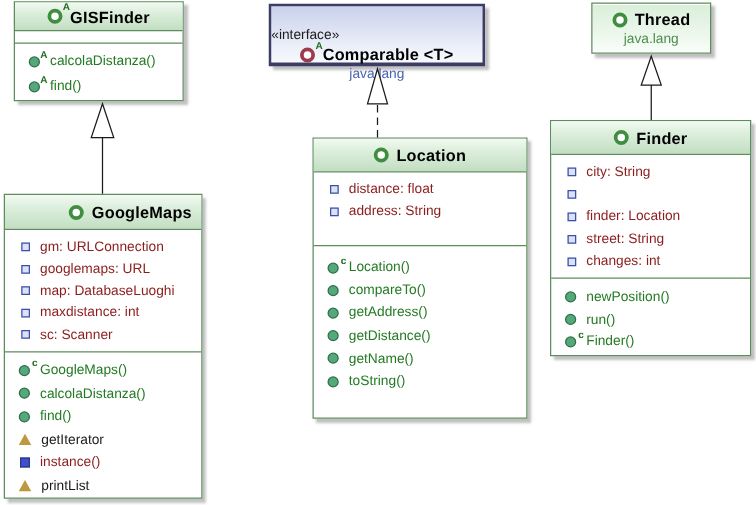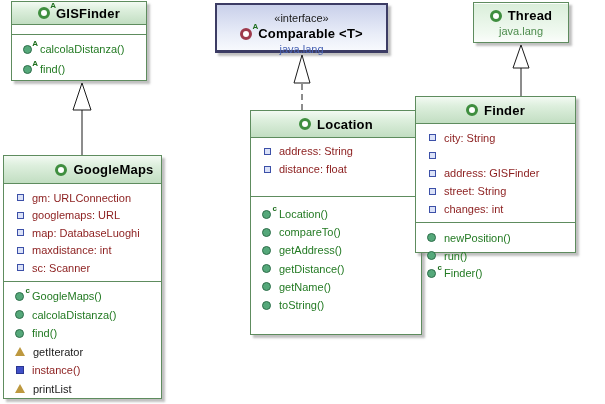--- a/index.html
+++ b/index.html
@@ -38,21 +38,21 @@
   
   #gisfinder{left:11px;top:1px;width:136px;height:80px;}
   #gisfinder .hdr{height:22px;}
   #gisfinder .empty{height:9px;border-bottom:1px solid #5e8c5e;}
   #gisfinder .methods{padding-top:4px;}
   #gisfinder .methods .row{height:20px;}
 
   #comparable{left:215px;top:3px;width:173px;height:50px;border:2px solid #3c3c64;border-bottom-width:3px;
     background:linear-gradient(180deg,#c9d0ea 0%,#e9edf8 65%,#f7f9fd 100%);
     box-shadow:3px 3px 2px rgba(130,130,130,.5);}
-  #comparable .stereo{font-size:11px;color:#1a1a1a;text-align:center;padding-top:6px;line-height:14px;}
+  #comparable .stereo{font-size:11px;color:#1a1a1a;padding-top:16px;line-height:14px;}
   #comparable .trow{display:flex;align-items:center;justify-content:center;gap:6px;height:17px;}
   #comparable .pkg{color:#4a64b4;line-height:14px;}
 
   #thread{left:473px;top:2px;width:96px;height:41px;
     background:linear-gradient(180deg,#d9eed9 0%,#f2faf2 80%,#fbfdfb 100%);}
   #thread .trow{display:flex;align-items:center;justify-content:center;gap:6px;padding-top:4px;height:17px;}
   #thread .pkg{line-height:15px;}
 
   #googlemaps{left:3px;top:155px;width:159px;height:244px;}
   #googlemaps .hdr{height:27px;padding-left:44px;}
@@ -61,21 +61,21 @@
   #googlemaps .methods{padding-top:5px;}
   #googlemaps .methods .row{height:18.5px;}
 
   #location{left:250px;top:110px;width:172px;height:225px;}
   #location .hdr{height:26px;}
   #location .fields{height:59px;padding-top:4px;border-bottom:1px solid #5e8c5e;}
   #location .fields .row{height:18px;}
   #location .methods{padding-top:8px;}
   #location .methods .row{height:18.2px;}
 
-  #finder{left:415px;top:96px;width:161px;height:157px;}
+  #finder{left:440px;top:96px;width:161px;height:189px;}
   #finder .hdr{height:26px;}
   #finder .fields{height:99px;padding-top:5px;border-bottom:1px solid #5e8c5e;}
   #finder .fields .row{height:17.8px;}
   #finder .methods{padding-top:6px;}
   #finder .methods .row{height:17.7px;}
 
   .connector{position:absolute;overflow:visible;}
 </style>
 </head>
 <body>
@@ -194,25 +194,25 @@
   <div class="box" id="location">
     <div class="hdr">
       <span class="icwrap">
           <span class="ring"></span>
         </span>
       <span class="title">Location</span>
     </div>
     <div class="compartment fields">
       <div class="row">
           <span class="ic field-ic"></span>
+          <span class="ftxt">distance: float</span>
+        </div>
+      <div class="row">
+          <span class="ic field-ic"></span>
           <span class="ftxt">address: String</span>
-        </div>
-      <div class="row">
-          <span class="ic field-ic"></span>
-          <span class="ftxt">distance: float</span>
         </div>
     </div>
     <div class="compartment methods">
       <div class="row">
         <span class="icwrap" style="width:9px;height:9px;">
             <span class="ic method-ic"></span>
             <i class="sup">c</i>
           </span>
         <span class="mtxt">Location()</span>
       </div>
@@ -249,21 +249,21 @@
     <div class="compartment fields">
       <div class="row">
           <span class="ic field-ic"></span>
           <span class="ftxt">city: String</span>
         </div>
       <div class="row">
           <span class="ic field-ic"></span>
         </div>
       <div class="row">
           <span class="ic field-ic"></span>
-          <span class="ftxt">address: GISFinder</span>
+          <span class="ftxt">finder: Location</span>
         </div>
       <div class="row">
           <span class="ic field-ic"></span>
           <span class="ftxt">street: String</span>
         </div>
       <div class="row">
           <span class="ic field-ic"></span>
           <span class="ftxt">changes: int</span>
         </div>
     </div>

